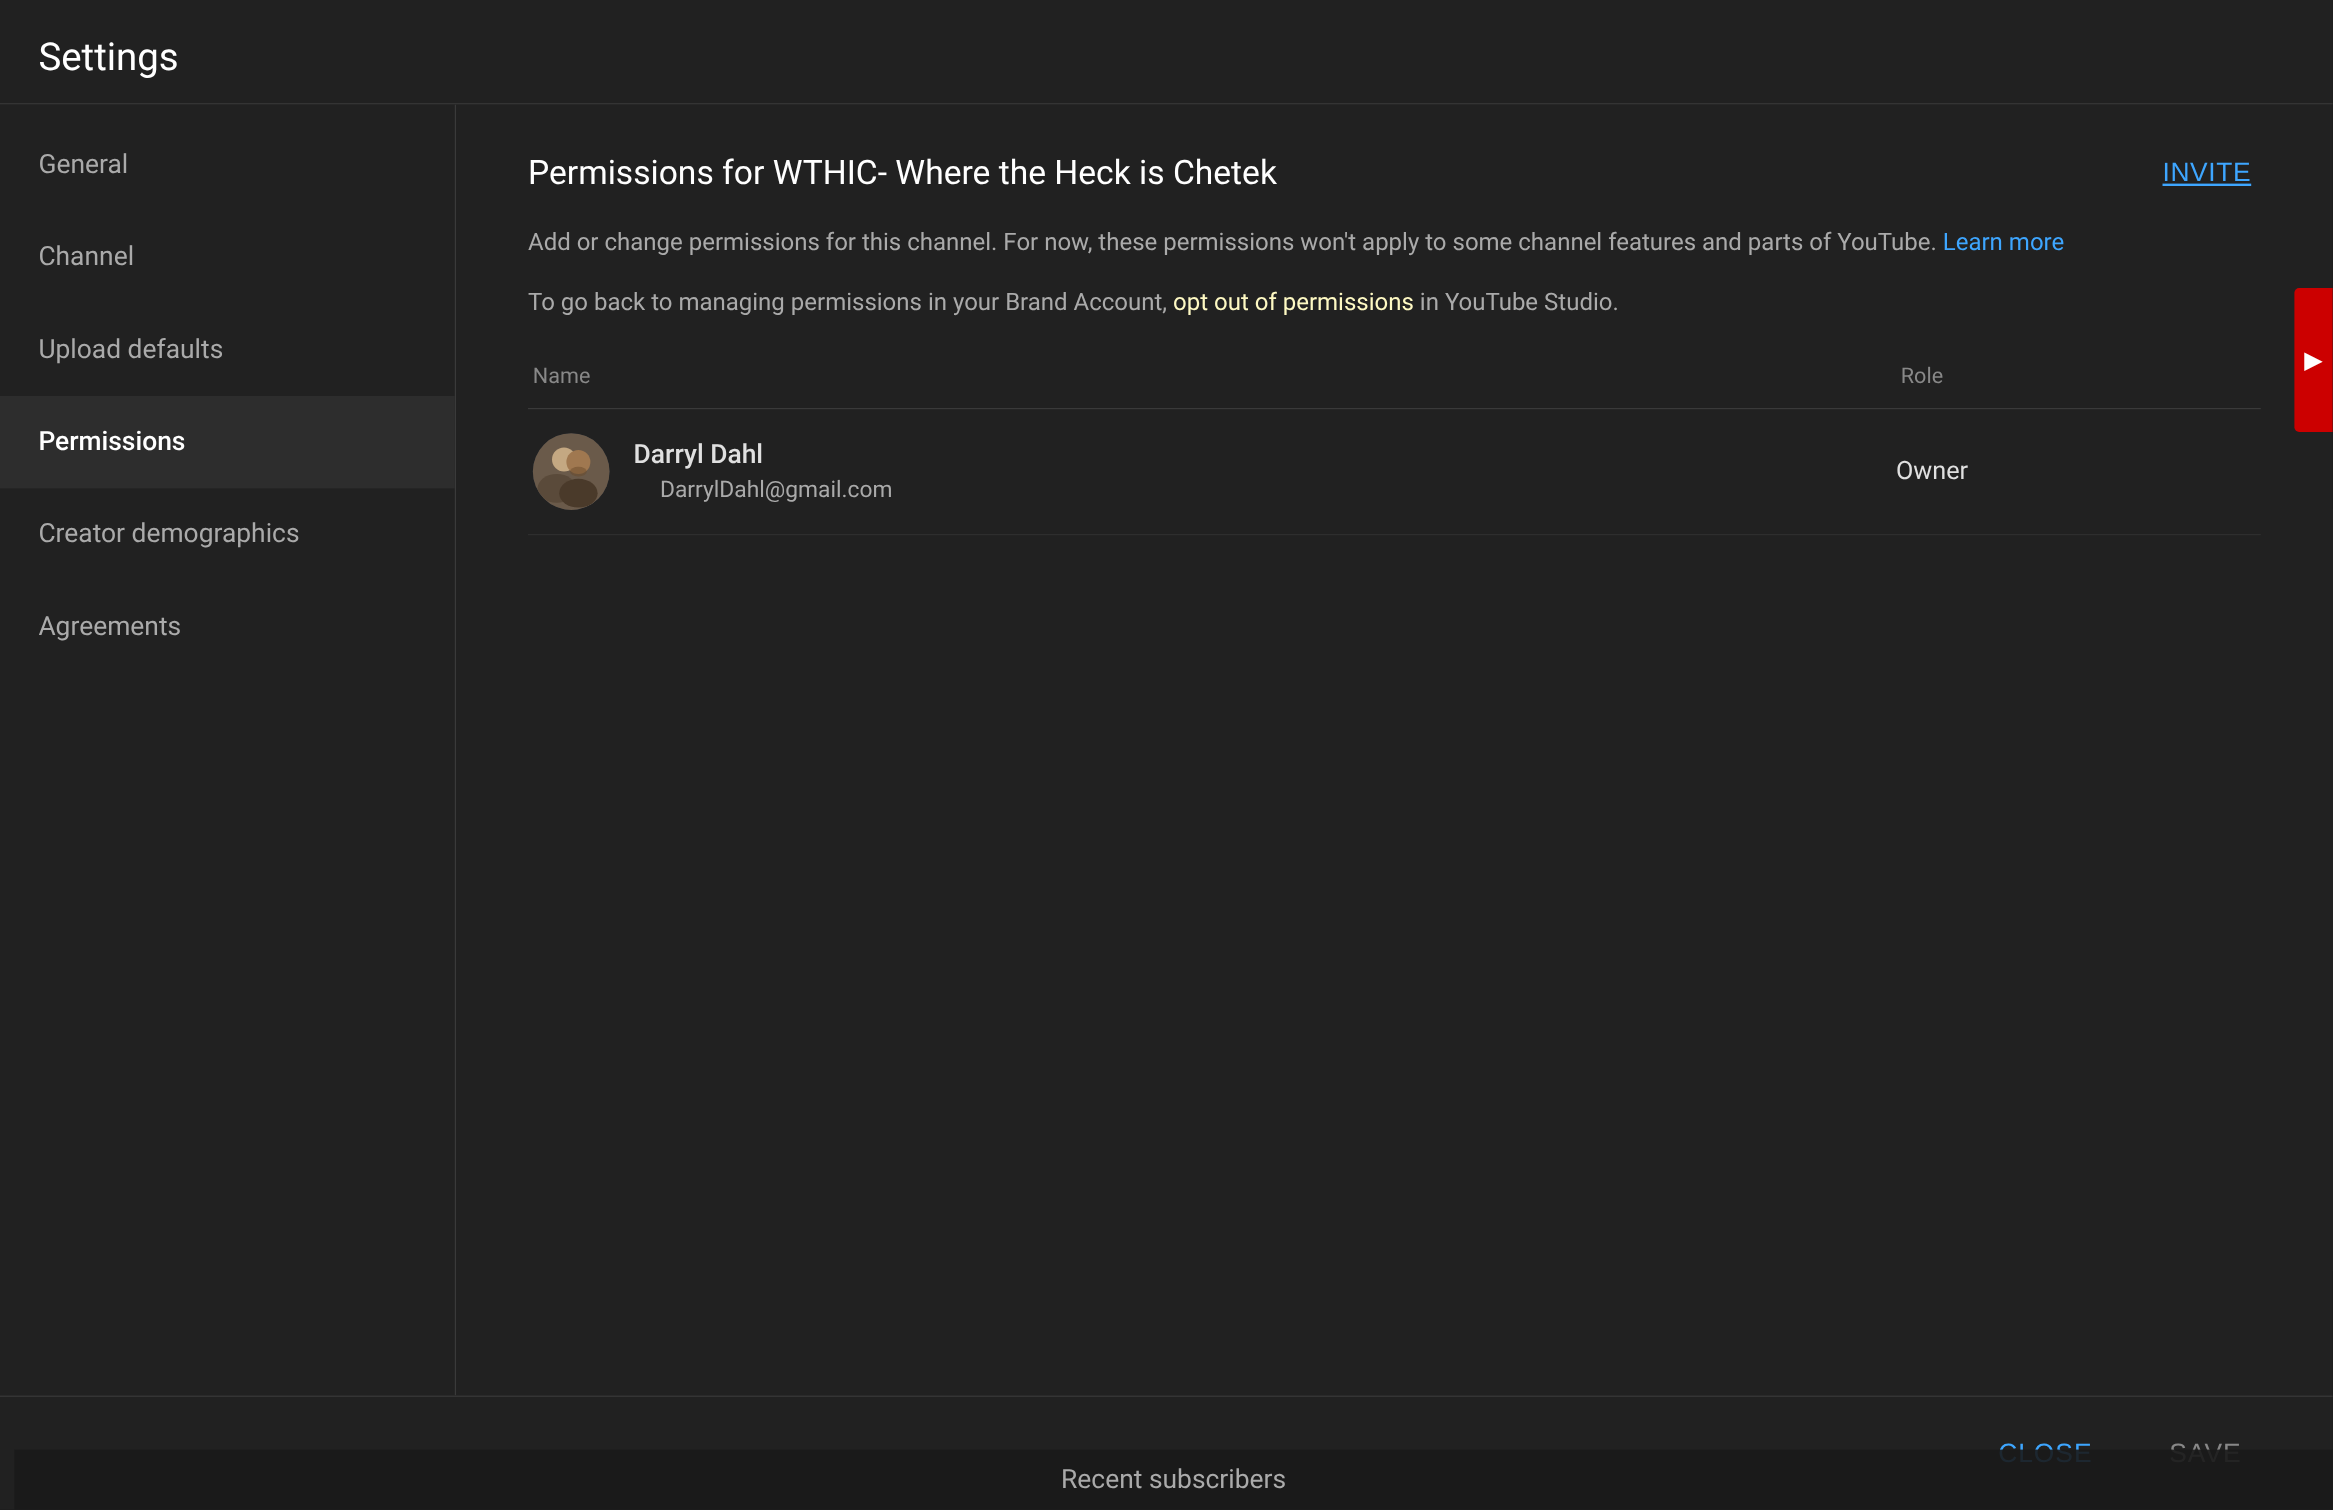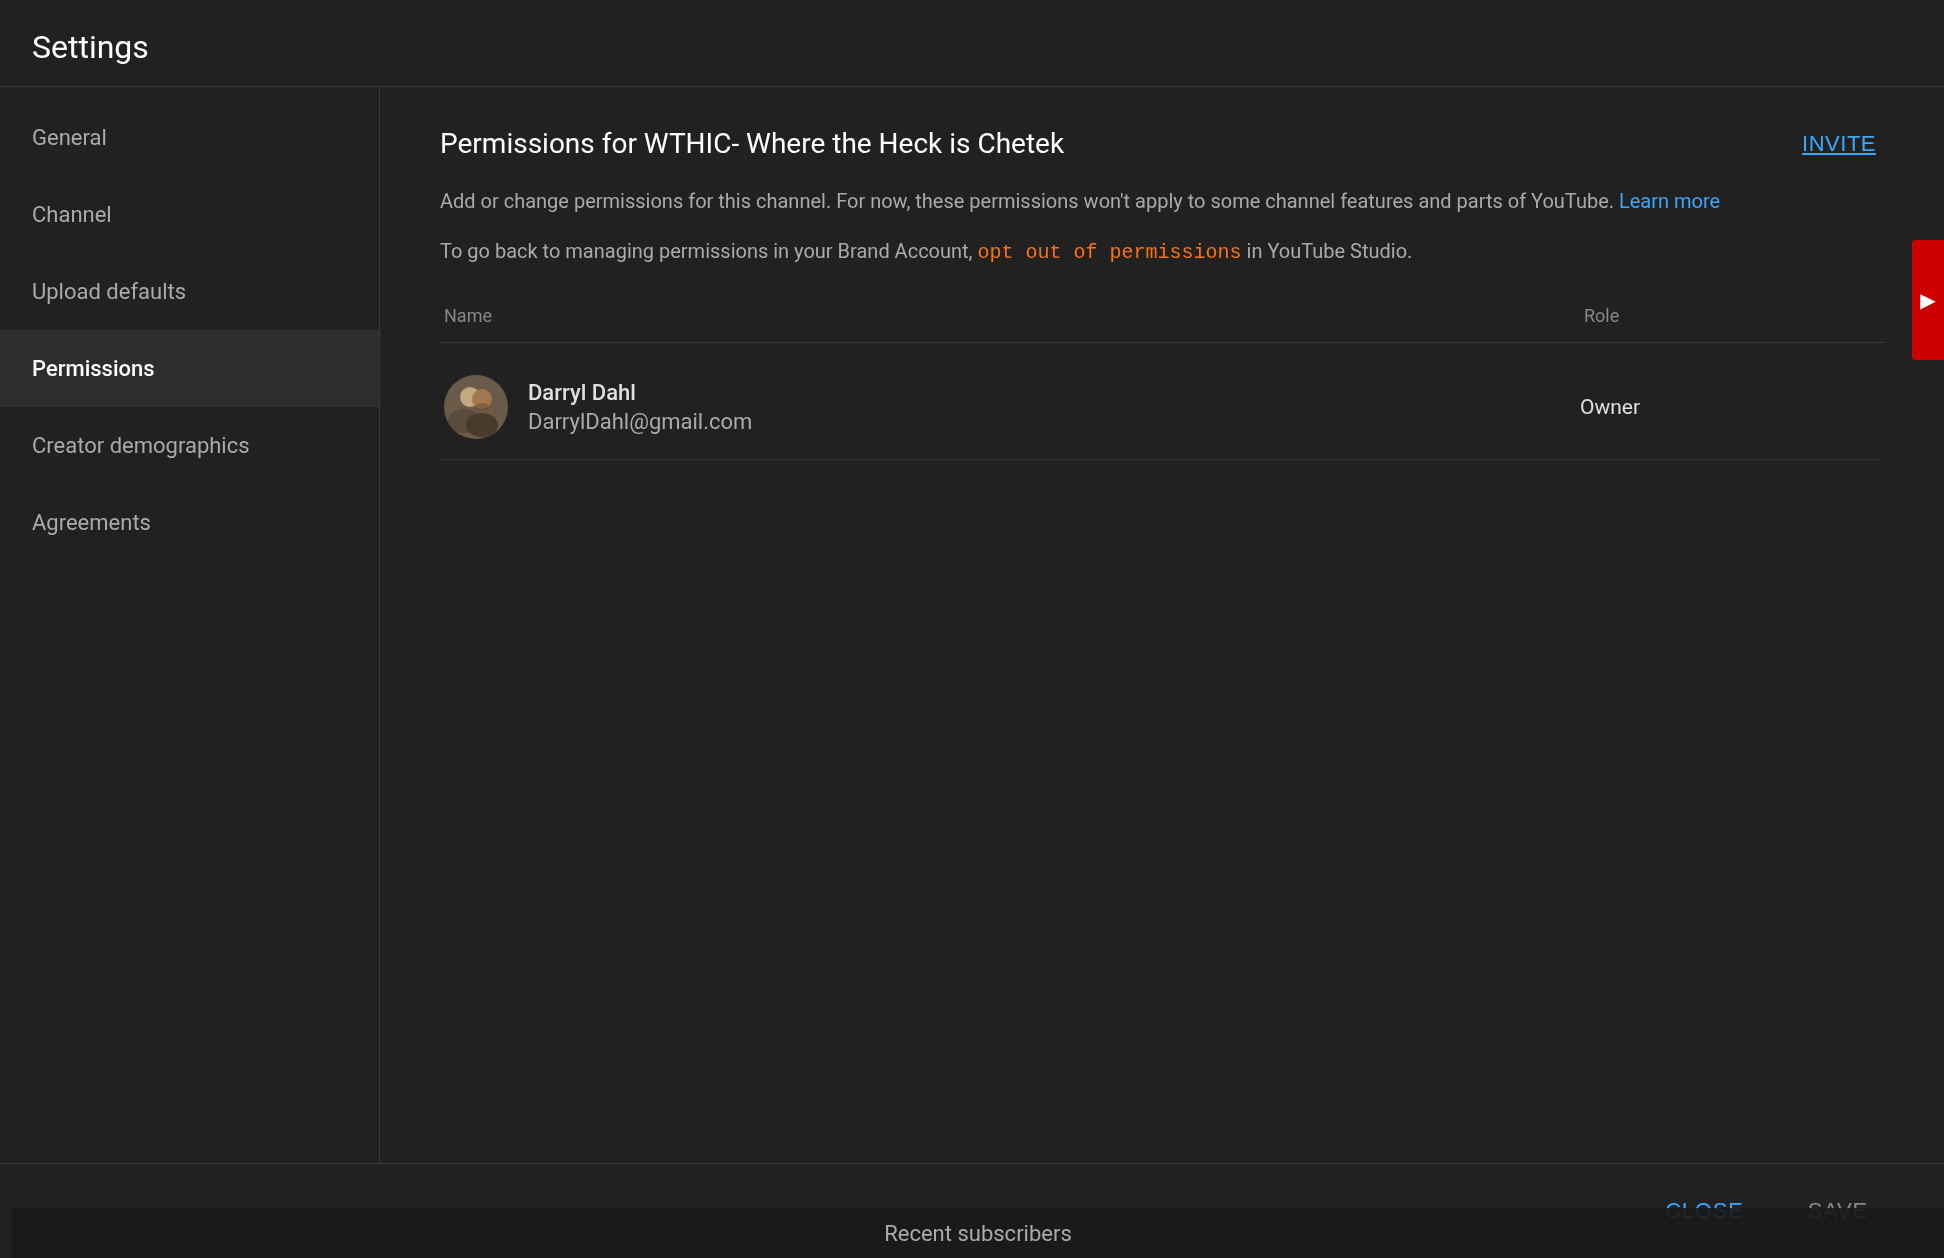--- a/index.html
+++ b/index.html
@@ -104,35 +104,34 @@
       line-height: 1.6;
       margin-bottom: 18px;
     }
 
     .learn-more-link {
       color: #3ea6ff;
       text-decoration: none;
     }
 
     .opt-out-link {
-      color: #f97316;
+      color: #fef9c3;
       text-decoration: none;
-      font-family: Liberation Mono, monospace;
     }
 
     .permissions-table {
       width: 100%;
       margin-top: 36px;
     }
 
     .table-header-row {
       display: flex;
       border-bottom: 1px solid #3a3a3a;
       padding-bottom: 16px;
-      margin-bottom: 12px;
+      margin-bottom: 0;
     }
 
     .table-header-name {
       flex: 1;
       font-size: 18px;
       color: #888888;
       padding-left: 4px;
     }
 
     .table-header-role {
@@ -185,22 +184,23 @@
       gap: 4px;
     }
 
     .user-name {
       font-size: 22px;
       color: #e0e0e0;
       font-weight: 500;
     }
 
     .user-email {
-      font-size: 22px;
+      font-size: 19px;
       color: #aaaaaa;
+      margin-left: 22px;
     }
 
     .user-role {
       width: 300px;
       font-size: 21px;
       color: #e0e0e0;
     }
 
     .settings-footer {
       border-top: 1px solid #3a3a3a;

